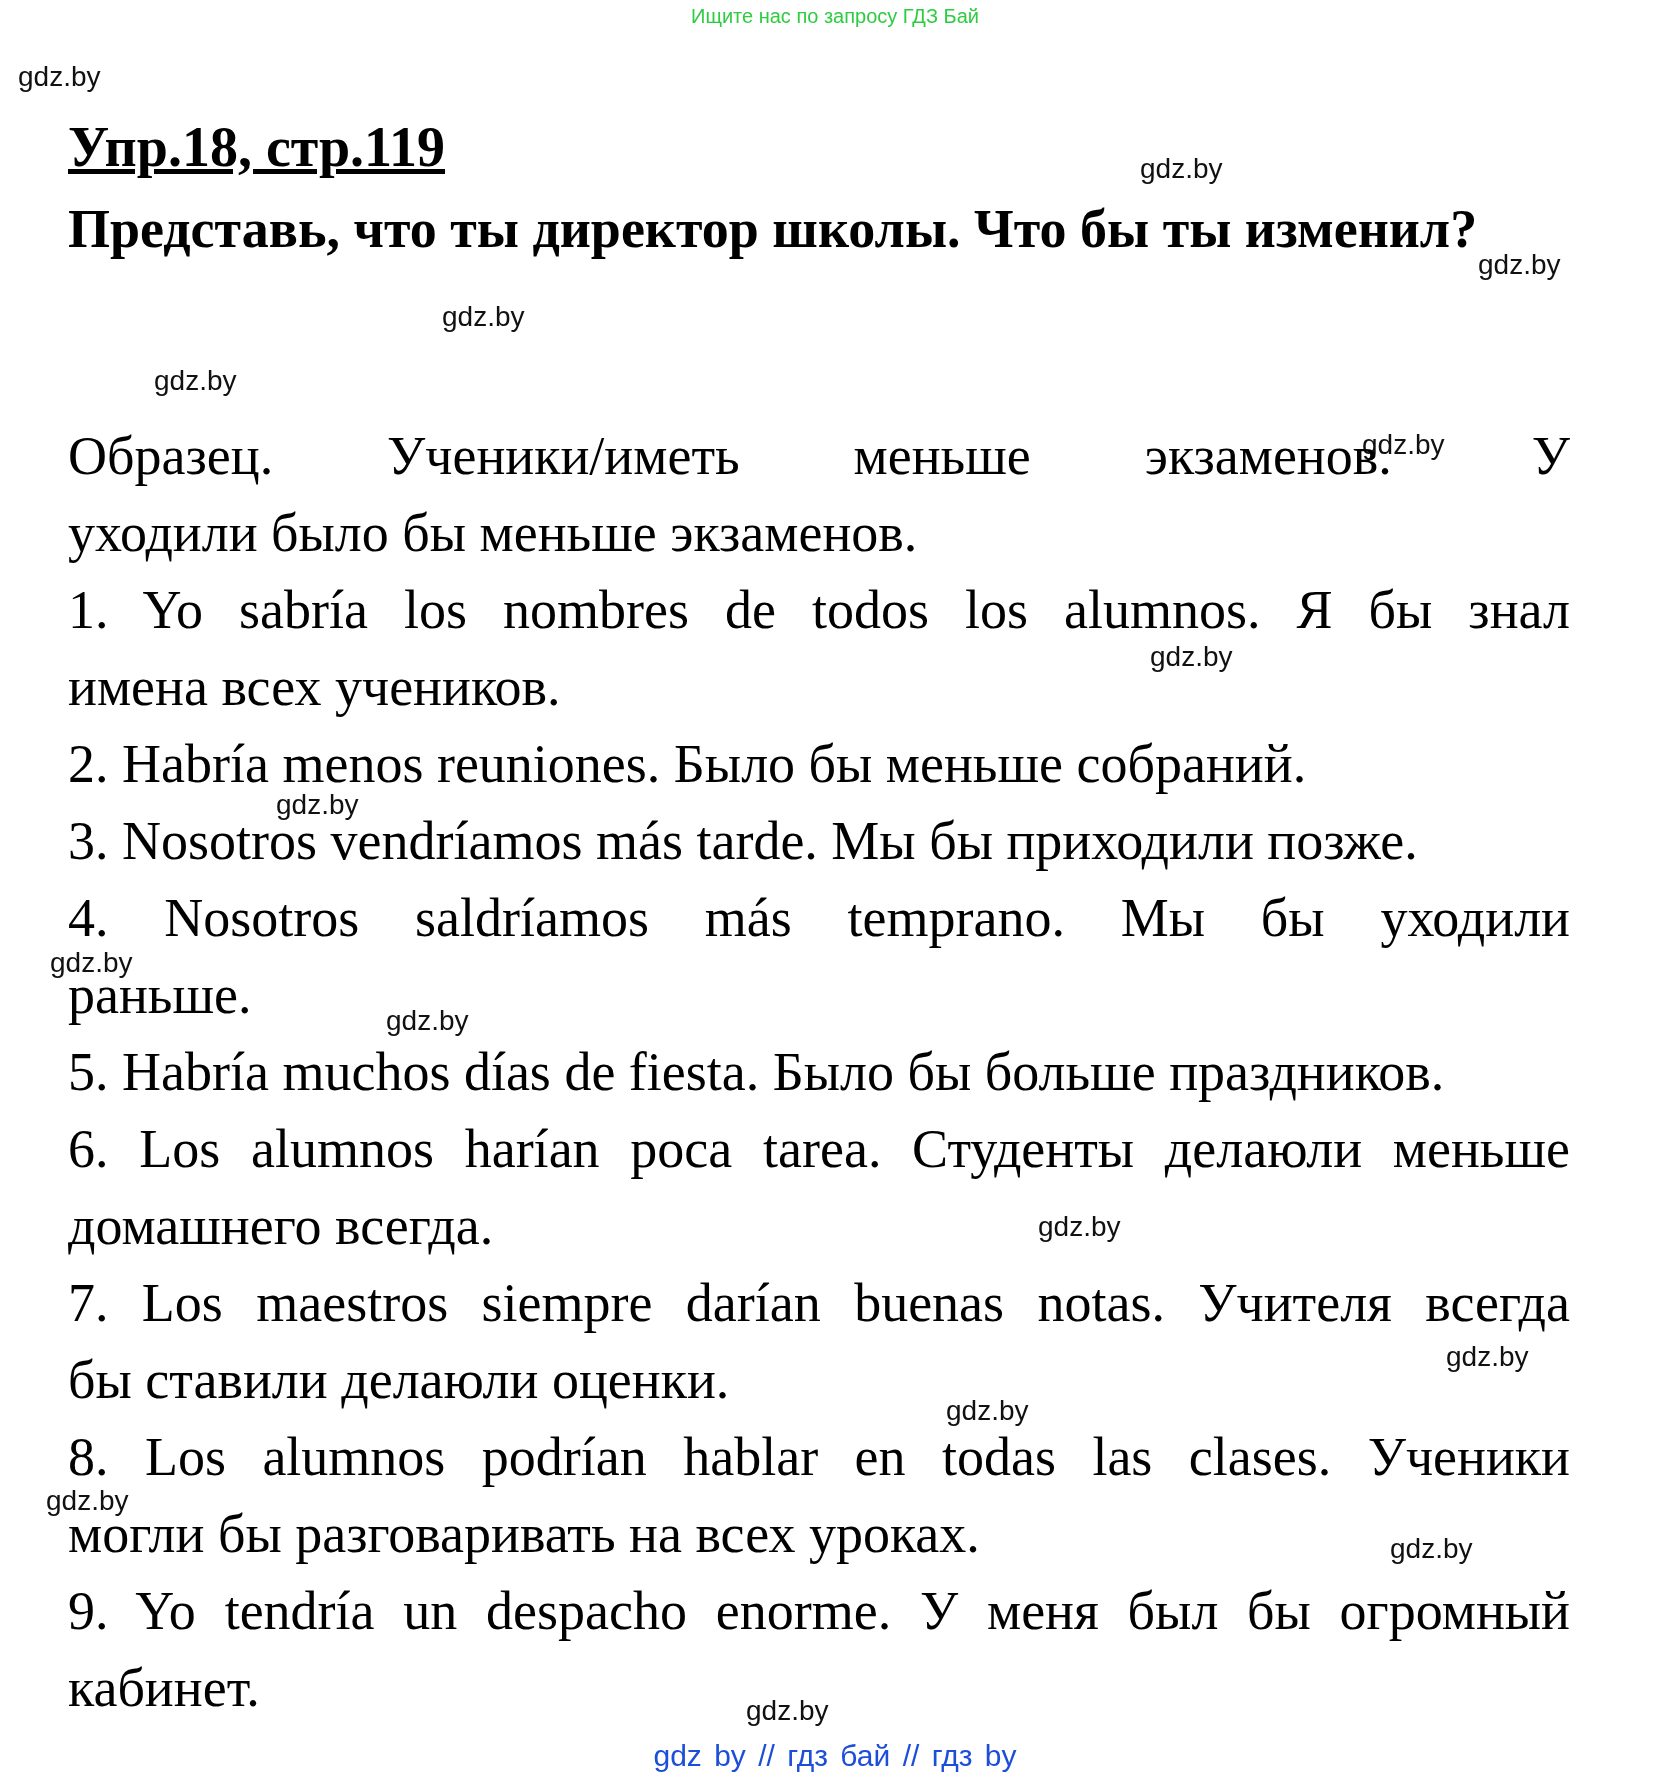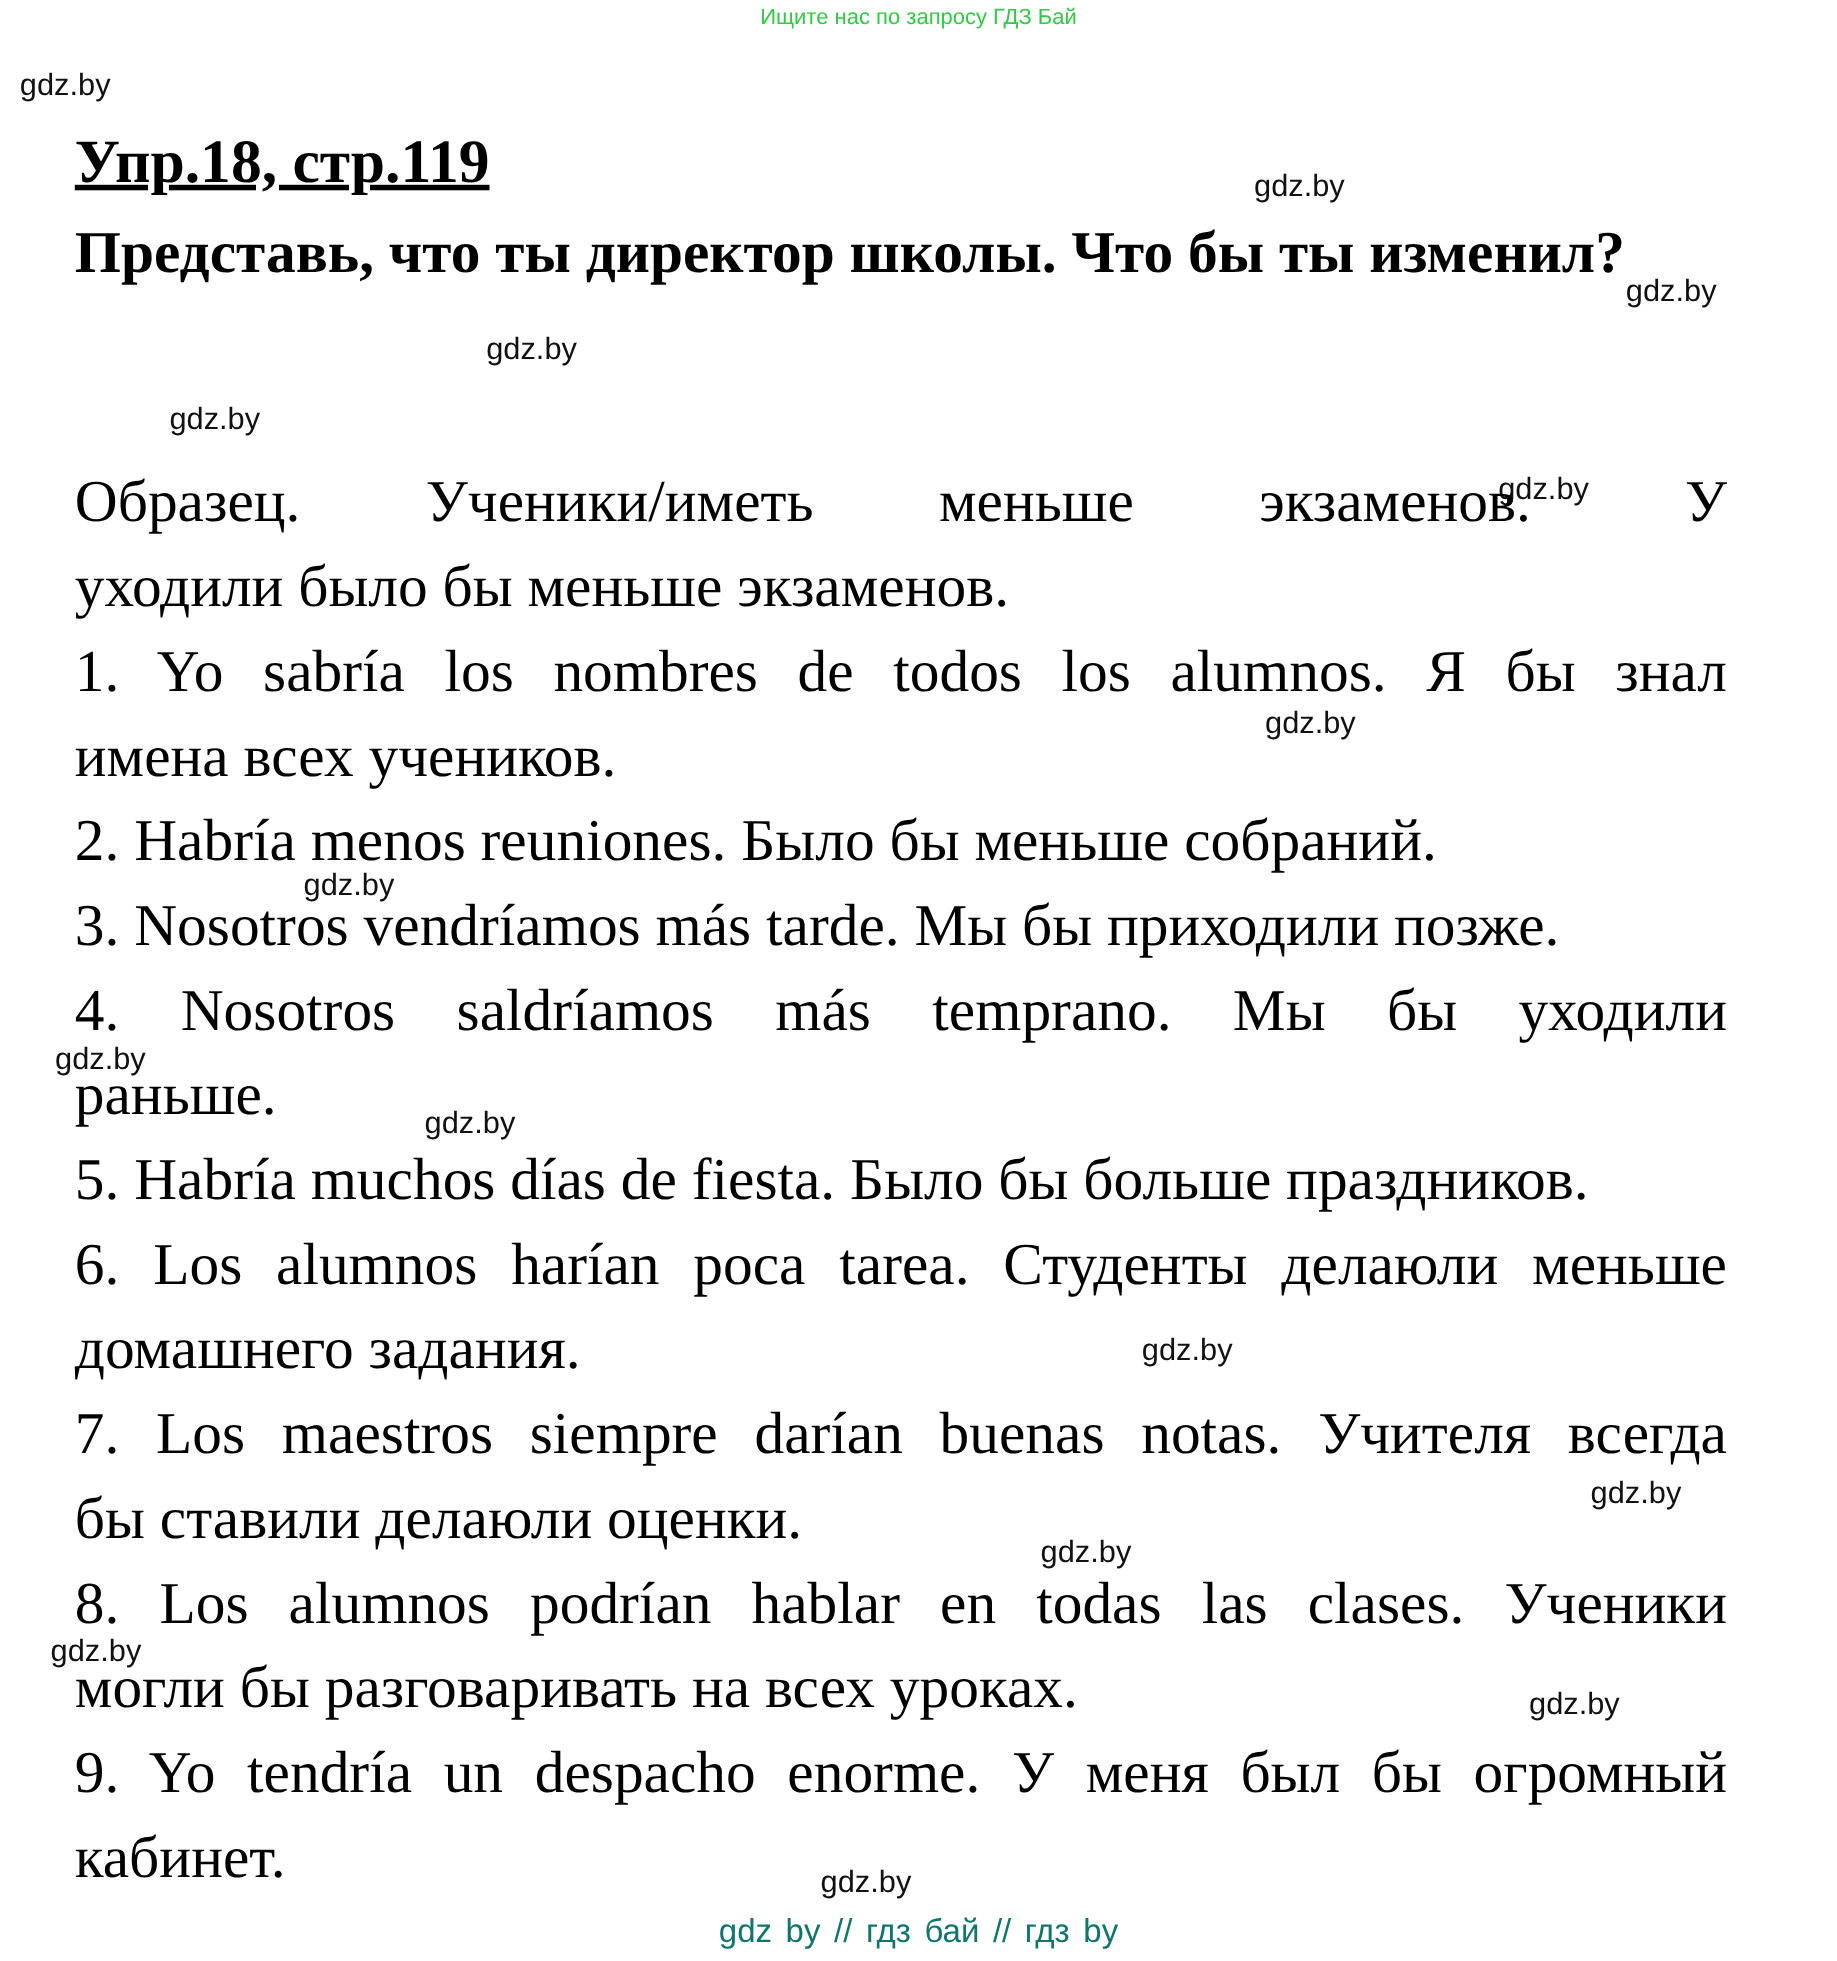--- a/index.html
+++ b/index.html
@@ -22,21 +22,21 @@
     left: 68px; top: 190px; width: 1502px; font-size: 54px; font-weight: bold;
     line-height: 78px; text-align: justify; text-align-last: left;
   }
   .body-text {
     left: 68px; width: 1502px; font-size: 54px; line-height: 77px;
     text-align: justify;
   }
   .justified-line { text-align-last: justify; }
   .footer {
     top: 1738px; left: 0; width: 1670px; text-align: center;
-    font-family: "Liberation Sans", sans-serif; font-size: 30px; color: #0f766e;
+    font-family: "Liberation Sans", sans-serif; font-size: 30px; color: #1d4ed8;
     line-height: 36px; word-spacing: 4px;
   }
 </style>
 </head>
 <body>
 
 <div class="abs banner">Ищите нас по запросу ГДЗ Бай</div>
 
 <div class="abs wm" style="left:18px;top:62px;">gdz.by</div>
 <div class="abs wm" style="left:1140px;top:154px;">gdz.by</div>
@@ -70,21 +70,21 @@
 <div class="abs serif body-text" style="top:726px;">2. Habría menos reuniones. Было бы меньше собраний.</div>
 
 <div class="abs serif body-text" style="top:803px;">3.  Nosotros vendríamos más tarde. Мы бы приходили позже.</div>
 
 <div class="abs serif body-text justified-line" style="top:880px;">4.  Nosotros saldríamos más temprano. Мы бы уходили</div>
 <div class="abs serif body-text" style="top:957px;">раньше.</div>
 
 <div class="abs serif body-text" style="top:1034px;">5.  Habría muchos días de fiesta. Было бы больше праздников.</div>
 
 <div class="abs serif body-text justified-line" style="top:1111px;">6.  Los alumnos harían poca tarea. Студенты делаюли меньше</div>
-<div class="abs serif body-text" style="top:1188px;">домашнего задания.</div>
+<div class="abs serif body-text" style="top:1188px;">домашнего всегда.</div>
 
 <div class="abs serif body-text justified-line" style="top:1265px;">7.  Los maestros siempre darían buenas notas. Учителя всегда</div>
 <div class="abs serif body-text" style="top:1342px;">бы ставили делаюли оценки.</div>
 
 <div class="abs serif body-text justified-line" style="top:1419px;">8.  Los alumnos podrían hablar en todas las clases. Ученики</div>
 <div class="abs serif body-text" style="top:1496px;">могли бы разговаривать на всех уроках.</div>
 
 <div class="abs serif body-text justified-line" style="top:1573px;">9.  Yo tendría un despacho enorme. У меня был бы огромный</div>
 <div class="abs serif body-text" style="top:1650px;">кабинет.</div>
 

